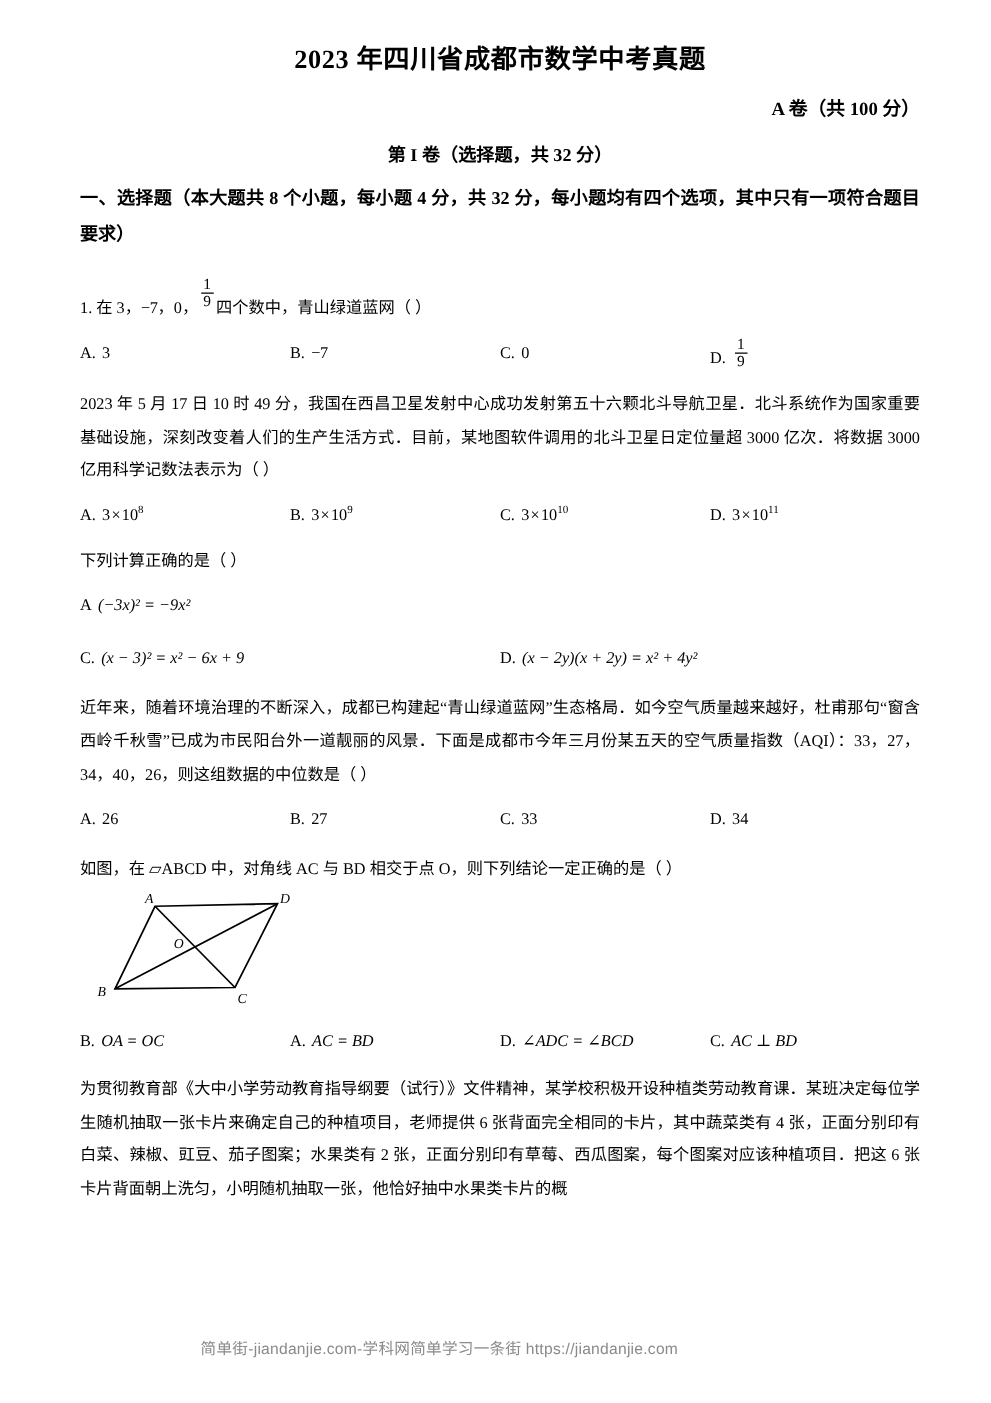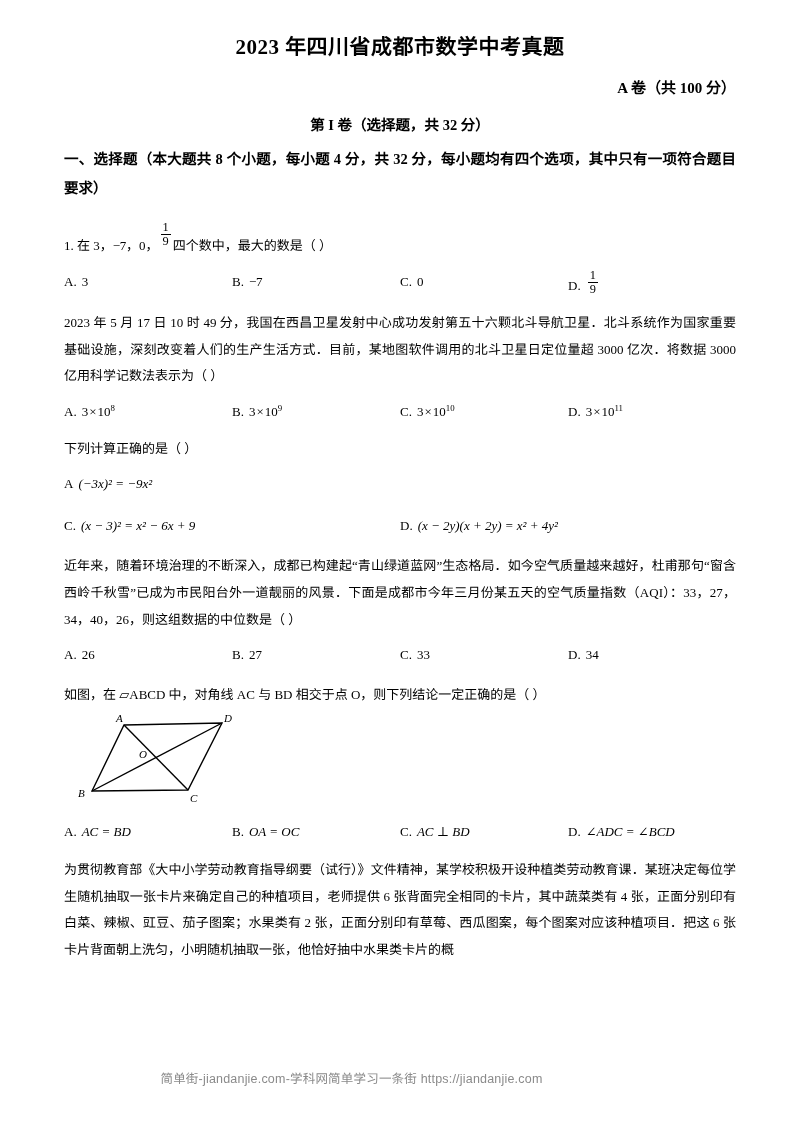--- a/index.html
+++ b/index.html
@@ -130,21 +130,21 @@
   <div class="doc">
 
     <div class="doc-title">2023 年四川省成都市数学中考真题</div>
     <div class="sub-title">A 卷（共 100 分）</div>
     <div class="sub-title2">第 I 卷（选择题，共 32 分）</div>
     <div class="section-head">一、选择题（本大题共 8 个小题，每小题 4 分，共 32 分，每小题均有四个选项，其中只有一项符合题目要求）</div>
 
     <div class="q" style="margin-top:18px;">
       <span class="mn">1.</span>
       <span>在</span>
-      <span class="mn">3</span>，<span class="mn neg">−7</span>，<span class="mn">0</span>，<span class="frac frac-raise"><span class="num">1</span><span class="den">9</span></span><span>四个数中，最大的数是（      ）</span>
+      <span class="mn">3</span>，<span class="mn neg">−7</span>，<span class="mn">0</span>，<span class="frac frac-raise"><span class="num">1</span><span class="den">9</span></span><span>四个数中，青山绿道蓝网（      ）</span>
     </div>
     <div class="opts cols4">
       <div class="opt"><span class="opt-key">A.</span><span class="mn">3</span></div>
       <div class="opt"><span class="opt-key">B.</span><span class="mn neg">−7</span></div>
       <div class="opt"><span class="opt-key">C.</span><span class="mn">0</span></div>
       <div class="opt"><span class="opt-key">D.</span><span class="frac"><span class="num">1</span><span class="den">9</span></span></div>
     </div>
 
     <div class="q">
       <span class="q-body">2023 年 5 月 17 日 10 时 49 分，我国在西昌卫星发射中心成功发射第五十六颗北斗导航卫星．北斗系统作为国家重要基础设施，深刻改变着人们的生产生活方式．目前，某地图软件调用的北斗卫星日定位量超 3000 亿次．将数据 3000 亿用科学记数法表示为（      ）</span>
@@ -192,24 +192,24 @@
 
         <text x="44" y="9" font-family="Liberation Serif, serif" font-size="11" font-style="italic">A</text>
         <text x="152" y="9" font-family="Liberation Serif, serif" font-size="11" font-style="italic">D</text>
         <text x="6" y="84" font-family="Liberation Serif, serif" font-size="11" font-style="italic">B</text>
         <text x="118" y="89" font-family="Liberation Serif, serif" font-size="11" font-style="italic">C</text>
         <text x="67" y="45" font-family="Liberation Serif, serif" font-size="11" font-style="italic">O</text>
       </svg>
     </div>
 
     <div class="opts cols4" style="margin-top:10px;">
+      <div class="opt"><span class="opt-key">B.</span><span class="mi">OA = OC</span></div>
       <div class="opt"><span class="opt-key">A.</span><span class="mi">AC = BD</span></div>
-      <div class="opt"><span class="opt-key">B.</span><span class="mi">OA = OC</span></div>
+      <div class="opt"><span class="opt-key">D.</span><span class="mi">∠ADC = ∠BCD</span></div>
       <div class="opt"><span class="opt-key">C.</span><span class="mi">AC ⊥ BD</span></div>
-      <div class="opt"><span class="opt-key">D.</span><span class="mi">∠ADC = ∠BCD</span></div>
     </div>
 
     <div class="q" style="margin-top:12px;">
       <span class="q-body">为贯彻教育部《大中小学劳动教育指导纲要（试行）》文件精神，某学校积极开设种植类劳动教育课．某班决定每位学生随机抽取一张卡片来确定自己的种植项目，老师提供 6 张背面完全相同的卡片，其中蔬菜类有 4 张，正面分别印有白菜、辣椒、豇豆、茄子图案；水果类有 2 张，正面分别印有草莓、西瓜图案，每个图案对应该种植项目．把这 6 张卡片背面朝上洗匀，小明随机抽取一张，他恰好抽中水果类卡片的概</span>
     </div>
 
   </div>
 
   <div class="footer">简单街-jiandanjie.com-学科网简单学习一条街 https://jiandanjie.com</div>
 </div>

